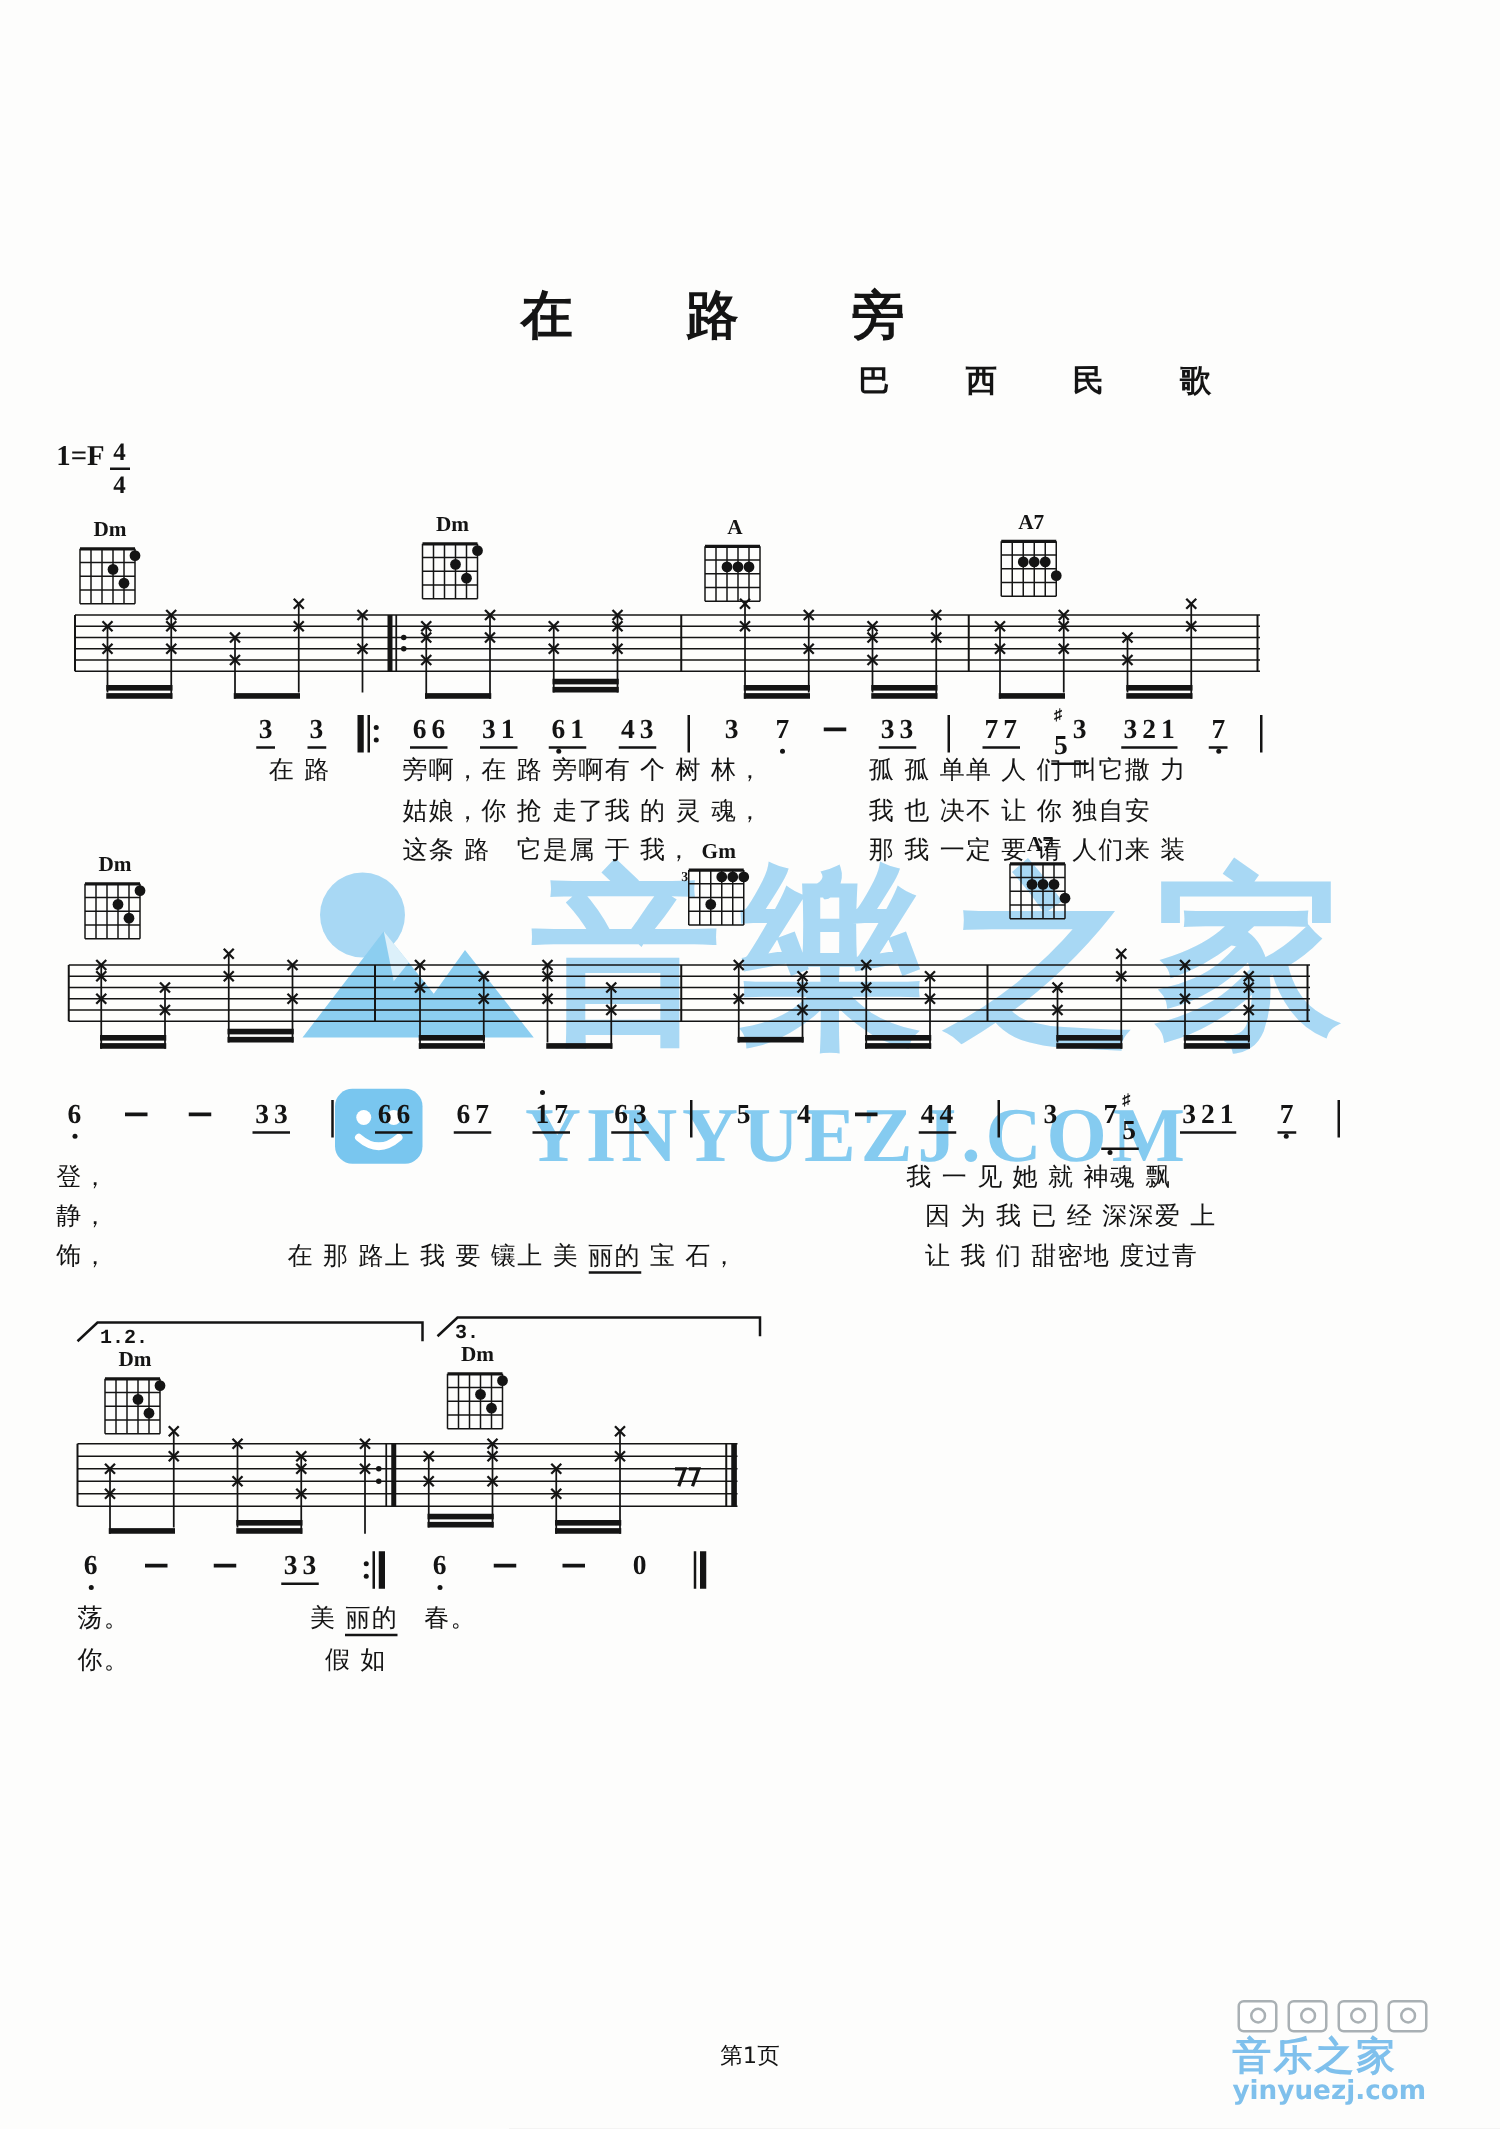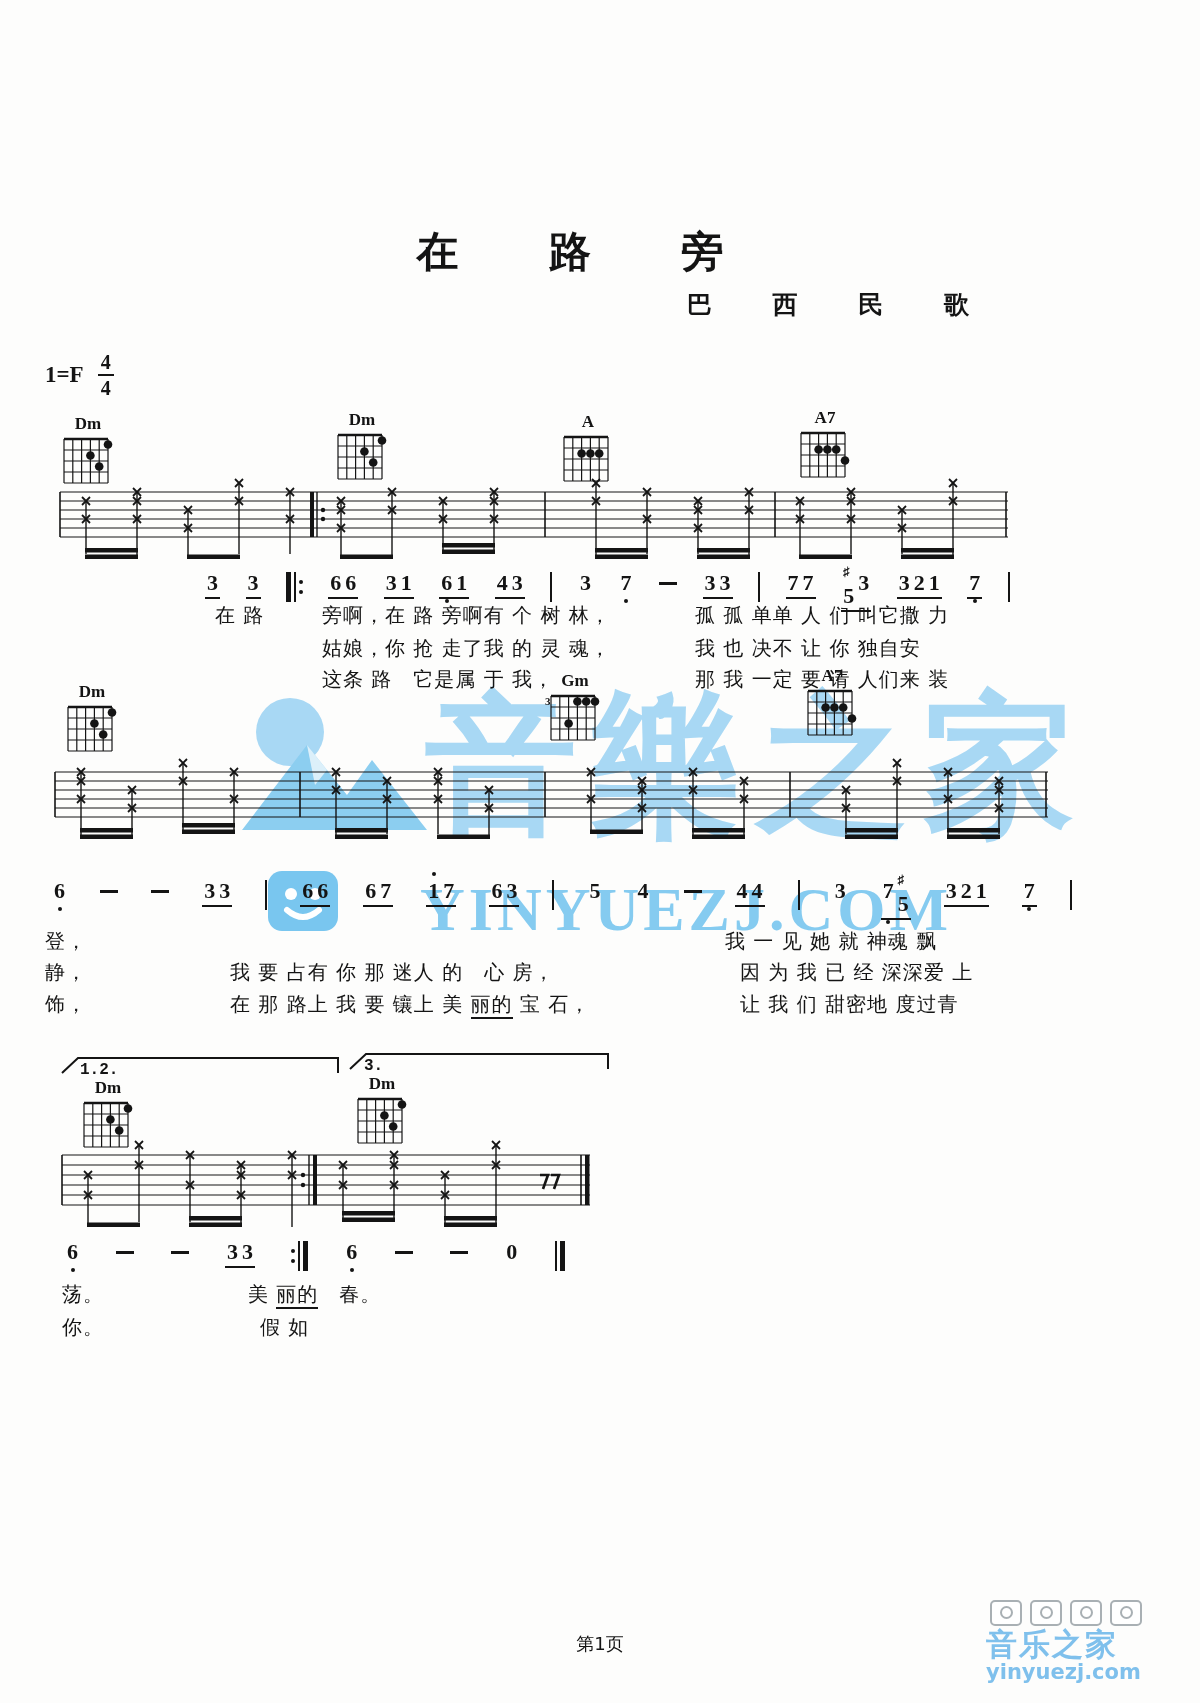--- a/index.html
+++ b/index.html
@@ -5,21 +5,21 @@
   html,body{margin:0;padding:0;background:#e8e8e8;}
   .page{position:relative;width:1200px;height:1703px;background:#fdfdfc;overflow:hidden;
         font-family:"DejaVu Sans",sans-serif;color:#141414;}
   .abs{position:absolute;}
   .title{top:224px;left:0;width:1140px;text-align:center;font-size:42px;font-weight:700;
          letter-spacing:38px;text-indent:38px;}
   .credit{right:205px;text-align:right;font-size:25px;font-weight:600;}
   .credit.c1{top:288px;letter-spacing:26px;}
   .credit.c2{top:330px;letter-spacing:3px;}
   .keysig{top:352px;left:45px;font-size:23px;font-weight:700;font-family:"Liberation Serif",serif;
-          display:flex;align-items:center;gap:14px;}
+          display:flex;align-items:flex-start;gap:4px;}
   .frac{display:inline-flex;flex-direction:column;align-items:center;font-size:20px;line-height:1;}
   .frac .num{border-bottom:2px solid #141414;padding:0 3px 2px;}
   .frac .den{padding-top:2px;}
   
   .chord{width:60px;}
   .chord .cname{text-align:center;font-family:"Liberation Serif",serif;font-size:17px;
                 font-weight:700;margin-bottom:2px;}
   
   .jprow{display:flex;justify-content:space-between;align-items:flex-start;
          font-family:"Liberation Serif",serif;font-weight:700;font-size:22px;line-height:1;}
@@ -716,21 +716,20 @@
       <div class="abs lyr" style="left: 215px; top: 602px;"><span>在 路</span></div>
       <div class="abs lyr" style="left: 322px; top: 602px;"><span>旁啊，在 路 旁啊有 个 树 林，</span></div>
       <div class="abs lyr" style="left: 695px; top: 602px;"><span>孤 孤 单单 人 们 叫它撒 力</span></div>
       <div class="abs lyr" style="left: 322px; top: 635px;"><span>姑娘，你 抢 走了我 的 灵 魂，</span></div>
       <div class="abs lyr" style="left: 695px; top: 635px;"><span>我 也 决不 让 你 独自安</span></div>
       <div class="abs lyr" style="left: 322px; top: 666px;"><span>这条 路　它是属 于 我，</span></div>
       <div class="abs lyr" style="left: 695px; top: 666px;"><span>那 我 一定 要 请 人们来 装</span></div>
       <div class="abs lyr" style="left: 45px; top: 928px;"><span>登，</span></div>
       <div class="abs lyr" style="left: 725px; top: 928px;"><span>我 一 见 她 就 神魂 飘</span></div>
       <div class="abs lyr" style="left: 45px; top: 959px;"><span>静，</span></div>
-      <div class="abs lyr" style="left: 230px; top: 959px;"><span>我 要 占有 你 那 迷人 的　心 房，</span></div>
       <div class="abs lyr" style="left: 740px; top: 959px;"><span>因 为 我 已 经 深深爱 上</span></div>
       <div class="abs lyr" style="left: 45px; top: 991px;"><span>饰，</span></div>
       <div class="abs lyr" style="left: 230px; top: 991px;"><span>在 那 路上 我 要 镶上 美 </span><span class="ul">丽的</span><span> 宝 石，</span></div>
       <div class="abs lyr" style="left: 740px; top: 991px;"><span>让 我 们 甜密地 度过青</span></div>
       <div class="abs lyr" style="left: 62px; top: 1281px;"><span>荡。</span></div>
       <div class="abs lyr" style="left: 248px; top: 1281px;"><span>美 </span><span class="ul">丽的</span><span>　春。</span></div>
       <div class="abs lyr" style="left: 62px; top: 1314px;"><span>你。</span></div>
       <div class="abs lyr" style="left: 260px; top: 1314px;"><span>假 如</span></div>
     </div>
 

